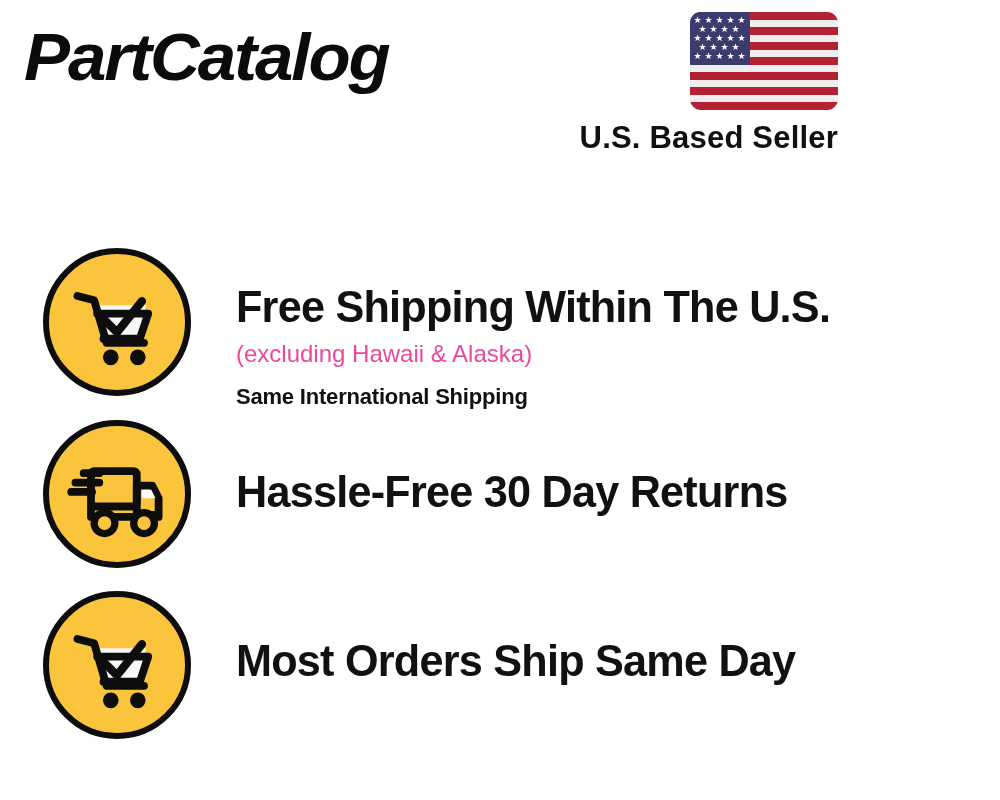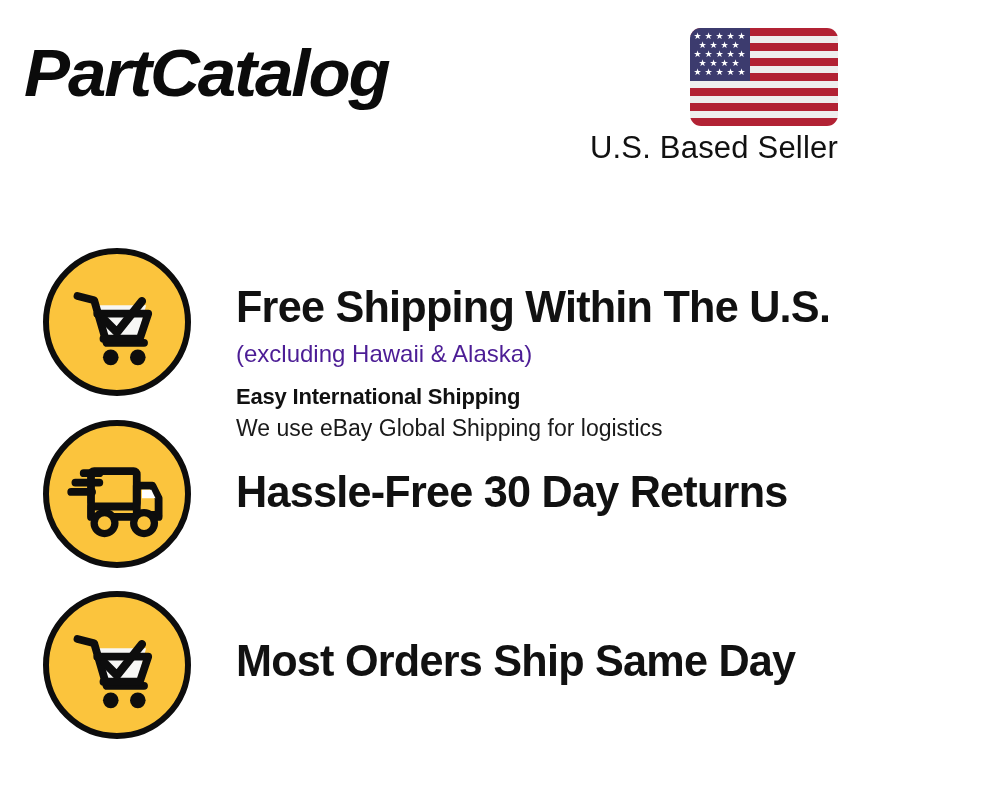--- a/index.html
+++ b/index.html
@@ -13,21 +13,21 @@
     position: relative;
     overflow: hidden;
     font-family: "Liberation Sans", sans-serif;
     color: #111111;
     -webkit-font-smoothing: antialiased;
   }
 
   
   .header {
     position: absolute;
-    top: 16px; left: 0;
+    top: 0; left: 0;
     width: 852px;
     height: 175px;
   }
 
   .brand {
     position: absolute;
     left: 24px;
     top: 20px;
     width: 470px;
     height: 100px;
@@ -93,22 +93,23 @@
     position: absolute;
     color: #ffffff;
     font-size: 9px;
     line-height: 9px;
     width: 9px;
     height: 9px;
     text-align: center;
   }
   .seller-text {
     display: block;
-    font-family: "Liberation Sans", sans-serif;
-    font-weight: 400;
+    margin-top: 6px;
+    font-family: "Liberation Sans", sans-serif;
+    font-weight: 700;
     font-size: 31px;
     line-height: 36px;
     color: #111111;
     letter-spacing: 0.2px;
     white-space: nowrap;
   }
 
   
   .features {
     position: absolute;
@@ -166,21 +167,21 @@
     margin: 0;
     transform: scaleX(0.96);
     transform-origin: left center;
     white-space: nowrap;
   }
   .subline {
     font-family: "Liberation Sans", sans-serif;
     font-weight: normal;
     font-size: 24px;
     line-height: 32px;
-    color: #4c1d95;
+    color: #ec4899;
     margin: 6px 0 0 0;
     white-space: nowrap;
   }
   .subhead {
     font-family: "Liberation Sans", sans-serif;
     font-weight: bold;
     font-size: 22px;
     line-height: 30px;
     color: #111111;
     margin: 12px 0 0 0;
@@ -260,22 +261,21 @@
         <path d="M12 25 L28 29 L40 70 L76 70" fill="none" stroke="#0d0d0d" stroke-width="7.5" stroke-linecap="round" stroke-linejoin="round"></path>
         <path d="M31 42 L80 42 L72 66 L37 66" fill="none" stroke="#0d0d0d" stroke-width="7.5" stroke-linecap="round" stroke-linejoin="round"></path>
         <path d="M38 48 L50 60 L74 30" fill="none" stroke="#0d0d0d" stroke-width="8" stroke-linecap="round" stroke-linejoin="round"></path>
         <circle cx="44" cy="84" r="7.5" fill="#0d0d0d"></circle>
         <circle cx="70" cy="84" r="7.5" fill="#0d0d0d"></circle>
       </svg>
     </div>
     <div class="feature-text">
       <p class="headline">Free Shipping Within The U.S.</p>
       <p class="subline">(excluding Hawaii &amp; Alaska)</p>
-      <p class="subhead">Easy International Shipping</p>
-      <p class="subnote">We use eBay Global Shipping for logistics</p>
+      <p class="subhead">Same International Shipping</p>
     </div>
   </div>
 
   <div class="feature-row r2">
     <div class="badge">
       <svg viewBox="0 0 100 100" aria-hidden="true">
         <rect x="25" y="28" width="44" height="34" rx="3" fill="none" stroke="#0d0d0d" stroke-width="7.5" stroke-linejoin="round"></rect>
         <path d="M69 42 L84 42 L90 54 L90 70 L69 70 Z" fill="none" stroke="#0d0d0d" stroke-width="7.5" stroke-linejoin="round"></path>
         <polygon points="74,46 83,46 87,54 74,54" fill="#ffffff"></polygon>
         <path d="M25 62 L25 72 L90 72" fill="none" stroke="#0d0d0d" stroke-width="7.5" stroke-linecap="round" stroke-linejoin="round"></path>

